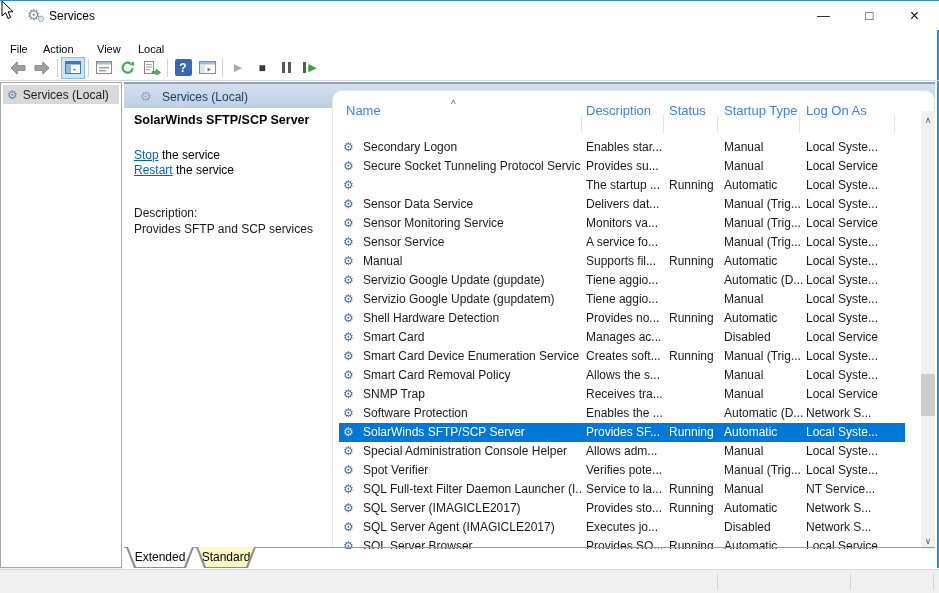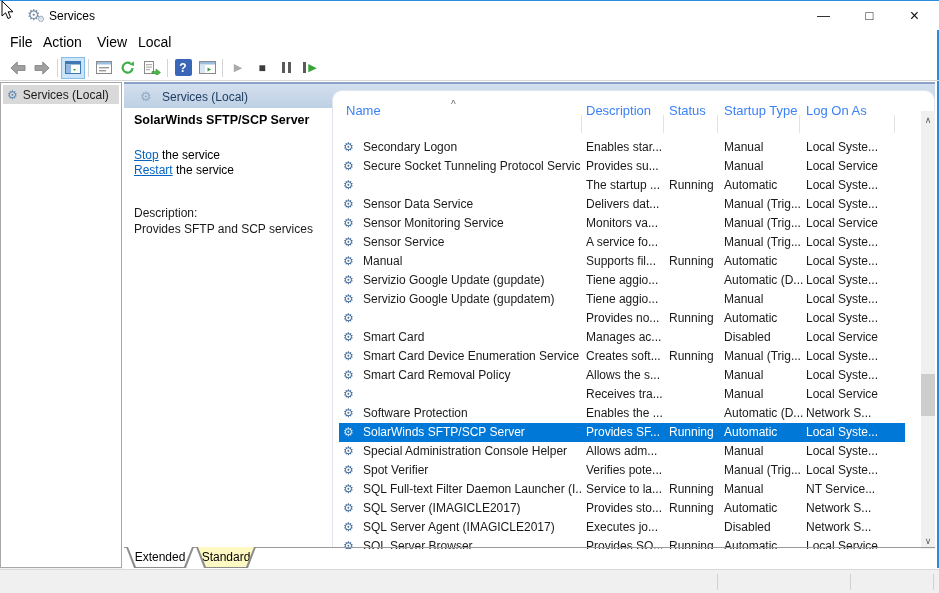--- a/index.html
+++ b/index.html
@@ -14,21 +14,21 @@
   #title-icon2{left:37px;top:14px;color:#9aa9bc;font-size:9px;line-height:9px;}
   #title-text{left:49px;top:8px;font-size:12px;color:#000;}
   .capbtn{top:0;width:45px;height:29px;display:flex;align-items:center;justify-content:center;color:#111;}
   #btn-min{left:801px;font-size:13px;}
   #btn-max{left:847px;font-size:13px;}
   #btn-close{left:892px;font-size:16px;}
   
   #cursor{left:1px;top:1px;}
   
   #menubar{left:0;top:30px;width:939px;height:24px;}
-  .menu-item{top:4px;font-size:14px;color:#000;}
+  .menu-item{top:13px;font-size:11px;color:#000;}
   
   #toolbar{left:0;top:54px;width:939px;height:27px;display:flex;align-items:center;padding-left:6px;box-sizing:border-box;}
   #toolbar-underline{left:0;top:80px;width:939px;height:1px;background:#d7d7d7;}
   .tbtn{width:24px;height:22px;display:flex;align-items:center;justify-content:center;flex:0 0 auto;}
   .tbtn.active{background:#cce4f7;border:1px solid #84bdea;width:22px;height:20px;}
   .tsep{width:1px;height:18px;background:#d4d4d4;margin:0 3px;flex:0 0 auto;}
   .glyph-play{color:#ababab;font-size:11px;}
   .glyph-stop{color:#3c3c3c;font-size:12px;}
   .pausebars{display:flex;gap:3px;}
   .pausebars div{width:3px;height:11px;background:#5a5a5a;}
@@ -303,20 +303,21 @@
         <div class="row">
     <span class="gear">⚙</span>
     <span class="c name">Servizio Google Update (gupdatem)</span>
     <span class="c desc">Tiene aggio...</span>
     <span class="c status"></span>
     <span class="c startup">Manual</span>
     <span class="c logon">Local Syste...</span>
   </div>
         <div class="row">
     <span class="gear">⚙</span>
+    <span class="c name">Shell Hardware Detection</span>
     <span class="c desc">Provides no...</span>
     <span class="c status">Running</span>
     <span class="c startup">Automatic</span>
     <span class="c logon">Local Syste...</span>
   </div>
         <div class="row">
     <span class="gear">⚙</span>
     <span class="c name">Smart Card</span>
     <span class="c desc">Manages ac...</span>
     <span class="c status"></span>
@@ -334,20 +335,21 @@
         <div class="row">
     <span class="gear">⚙</span>
     <span class="c name">Smart Card Removal Policy</span>
     <span class="c desc">Allows the s...</span>
     <span class="c status"></span>
     <span class="c startup">Manual</span>
     <span class="c logon">Local Syste...</span>
   </div>
         <div class="row">
     <span class="gear">⚙</span>
+    <span class="c name">SNMP Trap</span>
     <span class="c desc">Receives tra...</span>
     <span class="c status"></span>
     <span class="c startup">Manual</span>
     <span class="c logon">Local Service</span>
   </div>
         <div class="row">
     <span class="gear">⚙</span>
     <span class="c name">Software Protection</span>
     <span class="c desc">Enables the ...</span>
     <span class="c status"></span>

